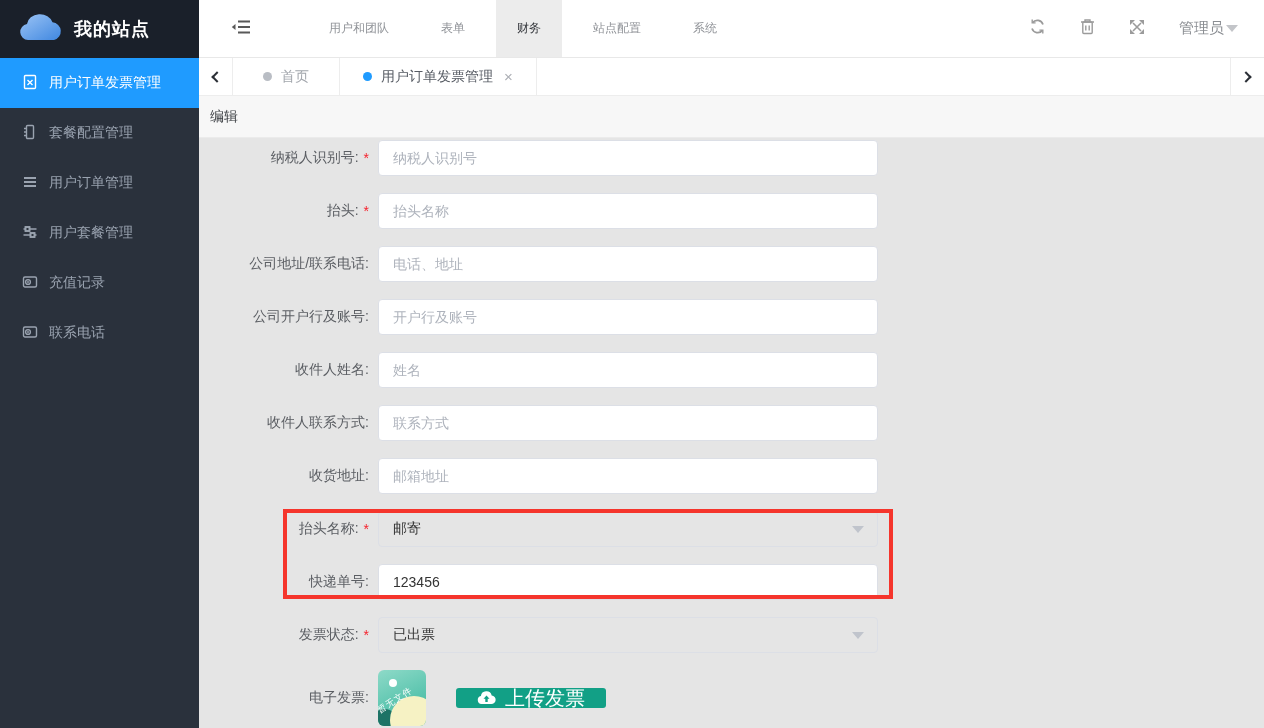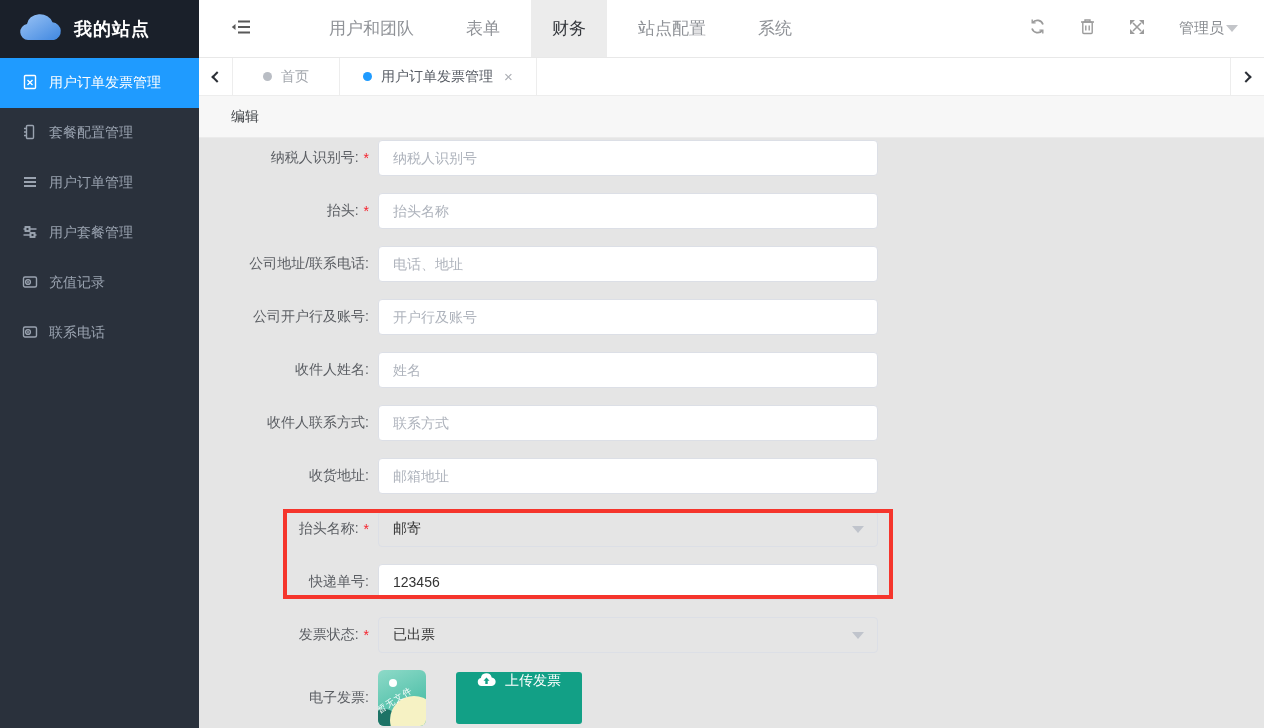--- a/index.html
+++ b/index.html
@@ -18,21 +18,21 @@
 
   
   .main { flex:1; display:flex; flex-direction:column; min-width:0; }
 
   
   .topbar { height:58px; background:#fff; border-bottom:1px solid #e8e8e8;
     display:flex; align-items:stretch; }
   .collapse-btn { width:56px; display:flex; align-items:center; justify-content:center;
     margin-left:14px; cursor:pointer; }
   .nav { display:flex; align-items:stretch; margin-left:34px; }
-  .nav-item { display:flex; align-items:center; padding:0 21px; font-size:17px; color:#8f9297;
+  .nav-item { display:flex; align-items:center; padding:0 21px; font-size:12px; color:#8f9297;
     cursor:pointer; margin:0 5px; }
   .nav-item.active { background:#ececec; color:#33363b; margin:0 5px; }
   .top-right { margin-left:auto; display:flex; align-items:center; gap:34px; padding-right:26px; }
   .icon-btn { display:flex; align-items:center; justify-content:center; cursor:pointer; }
   .admin { display:flex; align-items:center; gap:2px; color:#8a8d92; font-size:15px; cursor:pointer; }
   .caret-down { width:0; height:0; border-left:6px solid transparent; border-right:6px solid transparent;
     border-top:7px solid #c3c5c9; }
 
   
   .tabbar { height:38px; background:#fff; border-bottom:1px solid #ededed; display:flex; align-items:stretch; }
@@ -45,21 +45,21 @@
   .tab { display:flex; align-items:center; gap:9px; padding:0 23px; border-right:1px solid #ededed;
     font-size:14px; cursor:pointer; }
   .tab .dot { width:9px; height:9px; border-radius:50%; background:#b9bdc4; }
   .tab.first { padding:0 30px; color:#a2a6ac; }
   .tab.active { color:#565b63; }
   .tab.active .dot { background:#1f9bff; }
   .tab-close { color:#abaeb4; font-size:15px; margin-left:2px; cursor:pointer; }
 
   
   .toolbar { height:42px; background:#f7f7f7; border-bottom:1px solid #ebebeb;
-    display:flex; align-items:center; padding-left:32px; }
+    display:flex; align-items:center; padding-left:11px; }
   .toolbar-edit { font-size:14px; color:#3f4246; cursor:pointer; }
 
   
   .content { flex:1; background:#e5e5e5; padding-top:2px; overflow:hidden; }
   .form-row { display:flex; margin-bottom:17px; }
   .label-cell { width:170px; flex:0 0 170px; display:flex; justify-content:flex-end; align-items:center;
     height:36px; font-size:14px; color:#5b5e63; }
   .required-mark { color:#f5222d; margin-left:5px; font-size:14px; }
   .form-row:not(.req) .required-mark { display:none; }
   .ctrl-cell { margin-left:9px; position:relative; }
@@ -77,22 +77,22 @@
   .upload-cell { margin-left:9px; display:flex; align-items:center; gap:30px; }
   .thumb { width:48px; height:56px; border-radius:6px; position:relative; overflow:hidden;
     background:linear-gradient(155deg,#8edac8 0%,#5cc5af 55%,#3db29a 100%); cursor:pointer; }
   .thumb-dot { position:absolute; left:11px; top:9px; width:8px; height:8px; border-radius:50%; background:#fff; }
   .thumb-text { position:absolute; left:-3px; top:24px; color:#fff; font-size:9px; white-space:nowrap;
     transform:rotate(-33deg); letter-spacing:1px; }
   .thumb-circle-dark { position:absolute; left:-9px; bottom:-13px; width:30px; height:30px;
     border-radius:50%; background:#1d7366; }
   .thumb-circle-yellow { position:absolute; right:-12px; bottom:-18px; width:48px; height:48px;
     border-radius:50%; background:#f6f2c4; }
-  .upload-btn { height:52px; background:#12a086; border:none; border-radius:3px; color:#fff;
-    font-size:14px; display:flex; gap:9px; padding:0 21px; cursor:pointer;
+  .upload-btn { height:20px; background:#12a086; border:none; border-radius:3px; color:#fff;
+    font-size:20px; display:flex; align-items:center; gap:9px; padding:0 21px; cursor:pointer;
     font-family:"Liberation Sans","DejaVu Sans",sans-serif; }
 
   
   .annotation-box { position:absolute; left:283px; top:509px; width:610px; height:90px;
     border:4px solid #f5352c; pointer-events:none; z-index:20; }
 </style>
 </head>
 <body>
 
 <div class="app">

